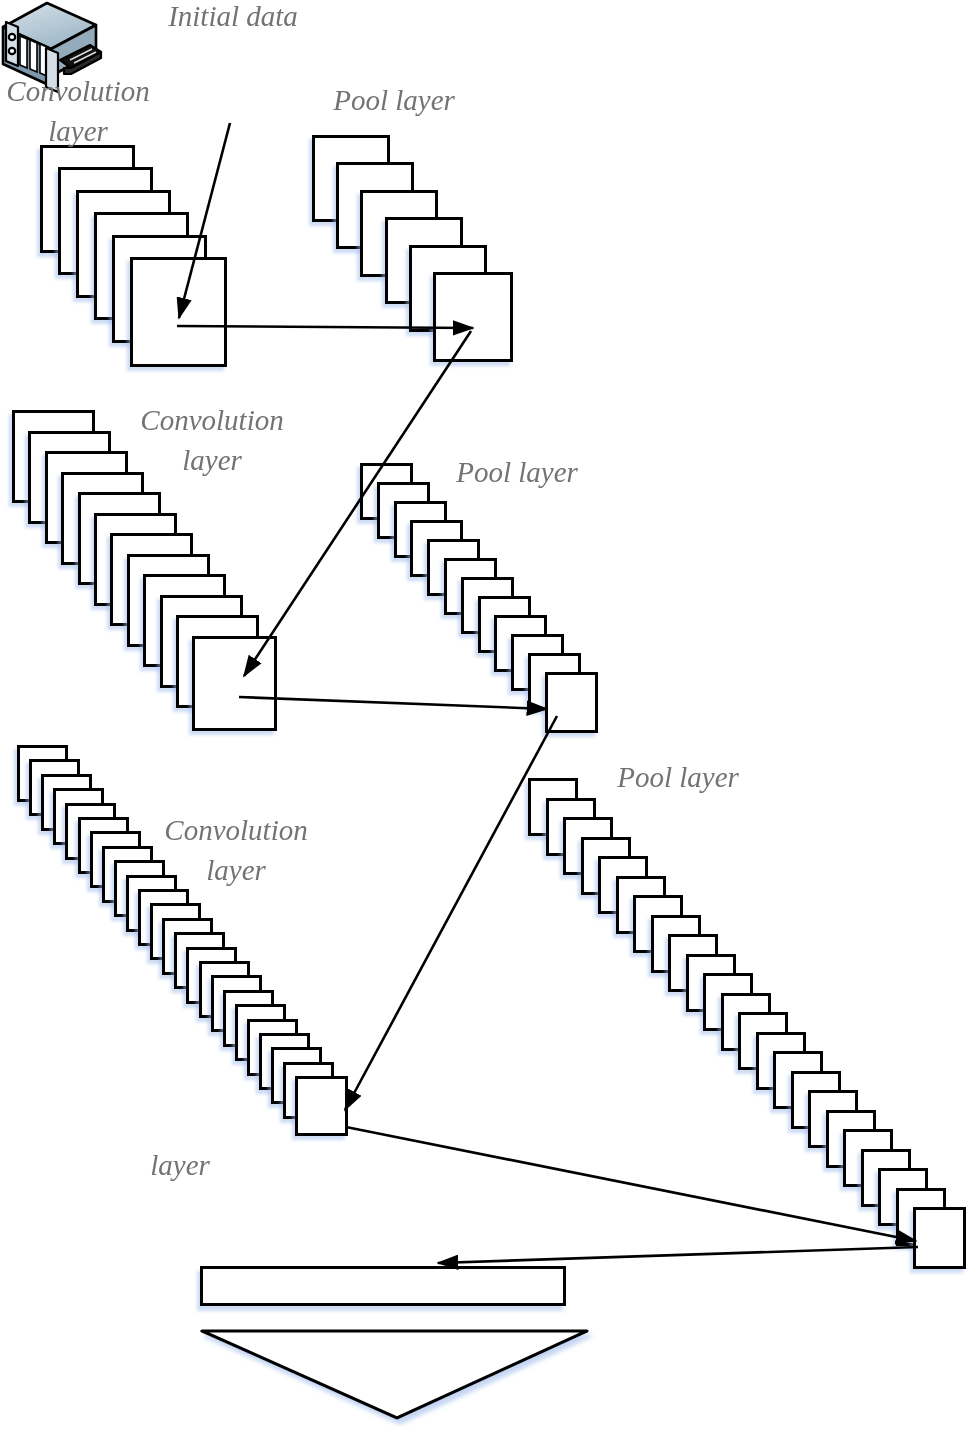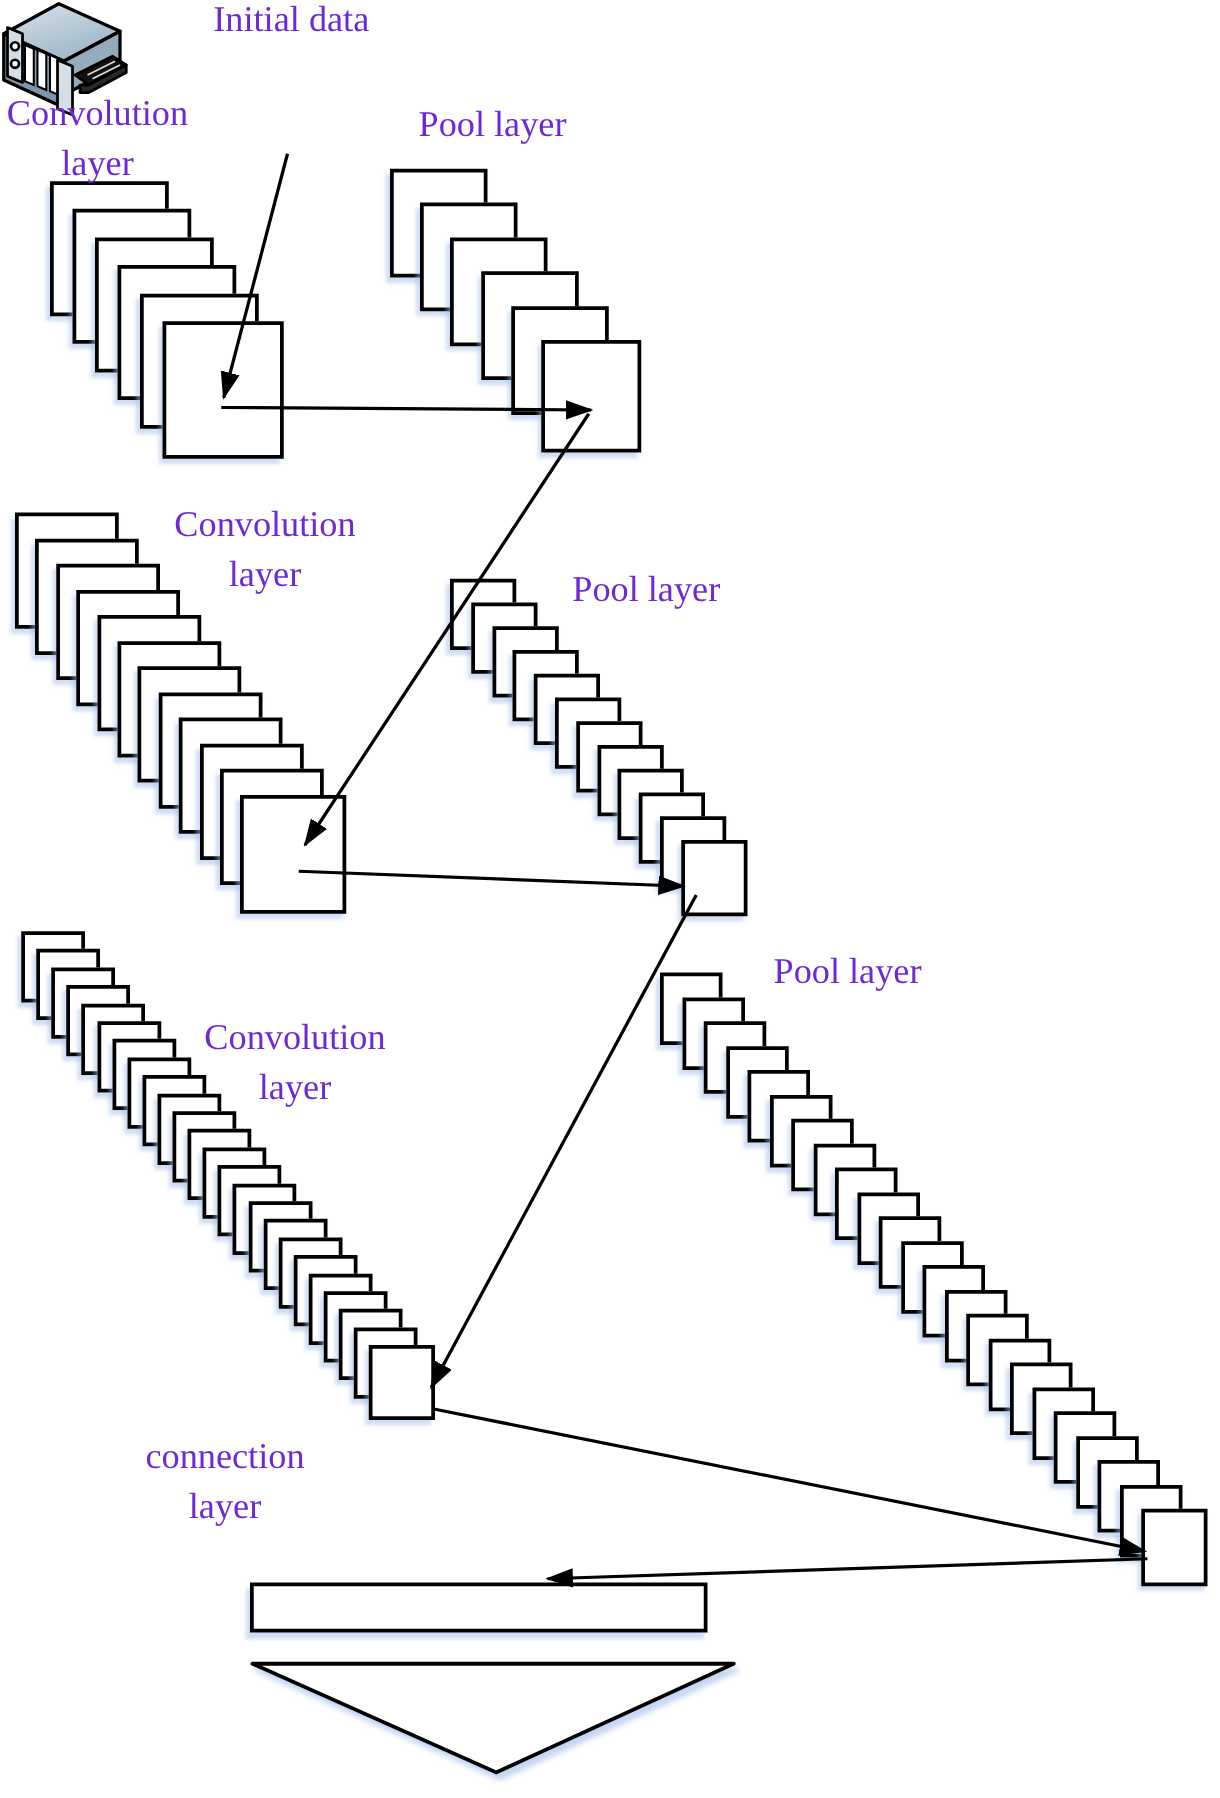--- a/index.html
+++ b/index.html
@@ -1,18 +1,18 @@
 <!DOCTYPE html>
 <html><head>
 <meta charset="utf-8">
 <style>
   html,body { margin:0; padding:0; background:#ffffff; }
   #canvas {
     position:relative; width:976px; height:1438px; background:#ffffff;
-    font-family:"Liberation Serif", serif; overflow:hidden; color:#6d28d9;
+    font-family:"Liberation Serif", serif; overflow:hidden; color:#737373;font-style:italic;
   }
   .square {
     position:absolute; background:#ffffff; border:3px solid #000;
     box-sizing:border-box; box-shadow:-3px 4px 3px rgba(160,188,235,0.50);
   }
   .square.front { border-width:3.5px; }
   .label { position:absolute; text-align:center; font-size:29px; line-height:40px; white-space:nowrap; }
   .fc-bar {
     position:absolute; background:#fff; border:3.5px solid #000; box-sizing:border-box;
     box-shadow:-3px 5px 3px rgba(160,188,235,0.50);
@@ -158,21 +158,20 @@
       <div>Pool layer</div>
     </div>
     <div class="label" style="left: 156px; top: 810px; width: 160px;">
       <div>Convolution</div>
       <div>layer</div>
     </div>
     <div class="label" style="left: 598px; top: 757px; width: 160px;">
       <div>Pool layer</div>
     </div>
     <div class="label" style="left: 100px; top: 1145px; width: 160px;">
-      <div>connection</div>
       <div>layer</div>
     </div>
     <svg class="overlay" id="overlay" width="976" height="1438" viewBox="0 0 976 1438">
     <defs>
       <marker id="ah" viewBox="0 0 10 7" refX="9.2" refY="3.5" markerWidth="8.5" markerHeight="6" orient="auto-start-reverse">
         <path d="M0,0 L10,3.5 L0,7 Z" fill="#000"></path>
       </marker>
       <filter id="softshadow" x="-20%" y="-20%" width="140%" height="140%">
         <feDropShadow dx="3" dy="5" stdDeviation="2.2" flood-color="#a0bceb" flood-opacity="0.6"></feDropShadow>
       </filter>

